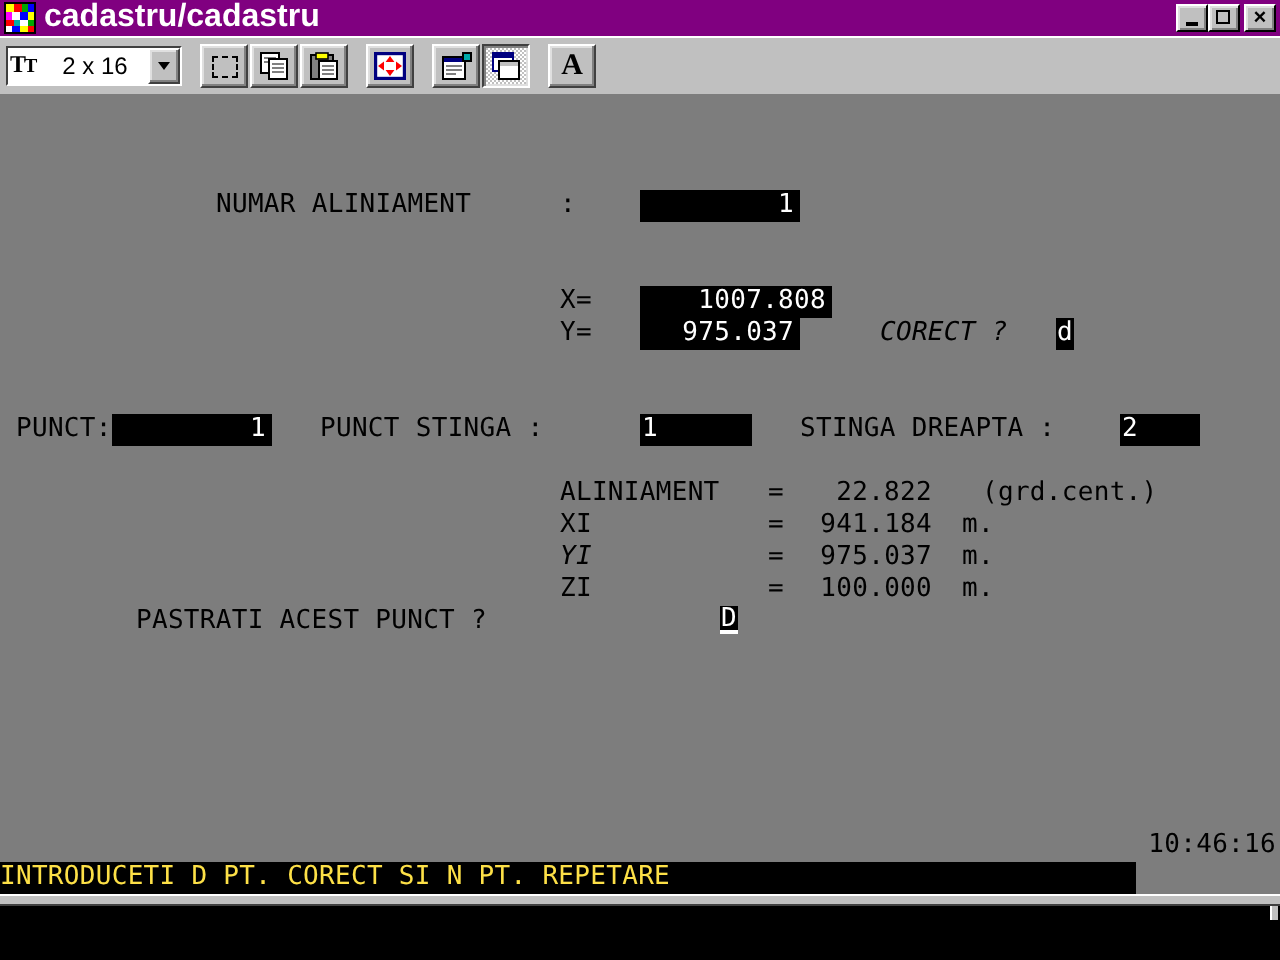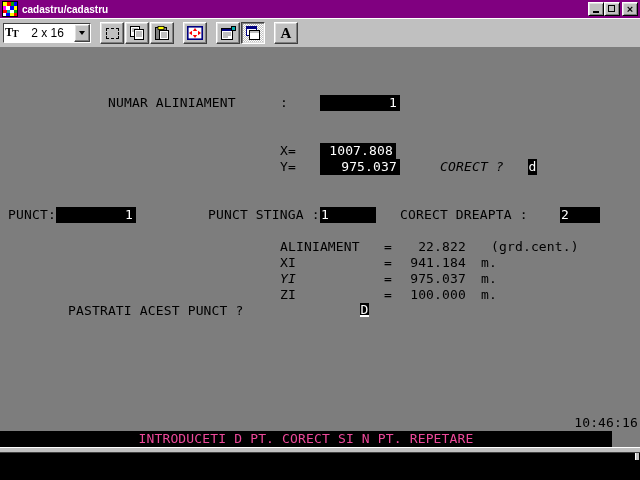--- a/index.html
+++ b/index.html
@@ -4,21 +4,21 @@
 <style>
   * { box-sizing: border-box; }
   html,body { margin:0; padding:0; background:#000; }
   .screen { position:relative; width:640px; height:480px; background:#000; overflow:hidden;
             font-family:"Liberation Sans", sans-serif; }
 
   
   .titlebar { position:absolute; left:0; top:0; width:640px; height:18px; background:#800080;
               display:flex; align-items:center; }
   .dos-icon { width:16px; height:16px; margin-left:2px; flex:0 0 auto; }
-  .title-text { color:#fff; font-weight:bold; font-size:10px; margin-left:4px; flex:1 1 auto;
+  .title-text { color:#fff; font-weight:bold; font-size:16px; margin-left:4px; flex:1 1 auto;
                 white-space:nowrap; overflow:hidden; }
   .winbtns { display:flex; margin-right:2px; flex:0 0 auto; }
   .wbtn { width:16px; height:14px; background:#c0c0c0; margin-left:0;
           border:1px solid; border-color:#fff #000 #000 #fff;
           box-shadow: inset 1px 1px 0 #dfdfdf, inset -1px -1px 0 #808080;
           display:flex; align-items:flex-end; justify-content:center; padding:0; position:relative; }
   .wbtn.close { margin-left:2px; align-items:center; font-size:11px; font-weight:bold; line-height:1; }
   .min-glyph { display:block; width:6px; height:2px; background:#000; margin-bottom:2px; }
   .restore-glyph { position:absolute; left:3px; top:2px; width:7px; height:7px; border:1px solid #000; background:#c0c0c0; }
   .restore-glyph:before { content:""; position:absolute; left:2px; top:-3px; width:7px; height:7px;
@@ -56,22 +56,22 @@
          font-family:"DejaVu Sans Mono", monospace; font-size:13px; line-height:16px;
          letter-spacing:0.15px; color:#000; }
   .t { position:absolute; white-space:pre; height:16px; }
   .fld { position:absolute; height:16px; background:#000; color:#fff; white-space:pre; overflow:hidden; }
   .fld.ra { text-align:right; padding-right:3px; }
   .fld.la { text-align:left; padding-left:1px; }
   .cell { position:absolute; width:9px; height:16px; background:#000; color:#fff; text-align:center;
           white-space:pre; }
   .cell.cursor { height:14px; border-bottom:2px solid #fff; line-height:14px; }
   .ra-anchor { position:absolute; white-space:pre; height:16px; }
-  .statusbar { position:absolute; left:0; top:384px; width:612px; height:16px; background:#000;
-               color:#ec4899; text-align:center; white-space:pre; }
+  .statusbar { position:absolute; left:0; top:384px; width:568px; height:16px; background:#000;
+               color:#fde047; white-space:pre; }
   .clock { position:absolute; top:368px; right:2px; white-space:pre; }
 
   
   .edge { position:absolute; left:0; top:447px; width:640px; height:6px; background:#c0c0c0;
           border-top:1px solid #fff; border-bottom:1px solid #404040; }
   .notch { position:absolute; right:1px; top:453px; width:4px; height:7px; background:#c0c0c0;
            border-left:1px solid #fff; }
 </style>
 </head>
 <body>
@@ -180,31 +180,31 @@
     </button>
   </div>
 
   <div class="dos">
 
     <span class="t" style="left:80px; top:48px;padding-left:28px;">NUMAR ALINIAMENT</span>
     <span class="t" style="left:280px; top:48px;">:</span>
     <div class="fld ra" style="left:320px; top:48px; width:80px;">1</div>
 
     <span class="t" style="left:280px; top:96px;">X=</span>
-    <div class="fld ra" style="left:320px; top:96px; width:76px;">1007.808</div>
+    <div class="fld ra" style="left:320px; top:96px; width:96px;">1007.808</div>
     <span class="t" style="left:280px; top:112px;">Y=</span>
     <div class="fld ra" style="left:320px; top:112px; width:80px;">975.037</div>
     <span class="t" style="left:440px; top:112px;font-style:italic;">CORECT ?</span>
     <div class="cell" style="left:528px; top:112px;">d</div>
 
     <span class="t" style="left:8px; top:160px;">PUNCT:</span>
     <div class="fld ra" style="left:56px; top:160px; width:80px;">1</div>
-    <span class="t" style="left:160px; top:160px;margin-left:48px;">PUNCT STINGA :</span>
+    <span class="t" style="left:160px; top:160px;">PUNCT STINGA :</span>
     <div class="fld la" style="left:320px; top:160px; width:56px;">1</div>
-    <span class="t" style="left:400px; top:160px;">CORECT DREAPTA :</span>
+    <span class="t" style="left:400px; top:160px;">STINGA DREAPTA :</span>
     <div class="fld la" style="left:560px; top:160px; width:40px;">2</div>
 
     <span class="t" style="left:280px; top:192px;">ALINIAMENT</span>
     <span class="t" style="left:384px; top:192px;">=</span>
     <span class="ra-anchor" style="right:174px; top:192px;text-align:center;">22.822</span>
     <span class="t" style="left:491px; top:192px;">(grd.cent.)</span>
 
     <span class="t" style="left:280px; top:208px;">XI</span>
     <span class="t" style="left:384px; top:208px;">=</span>
     <span class="ra-anchor" style="right:174px; top:208px;">941.184</span>

